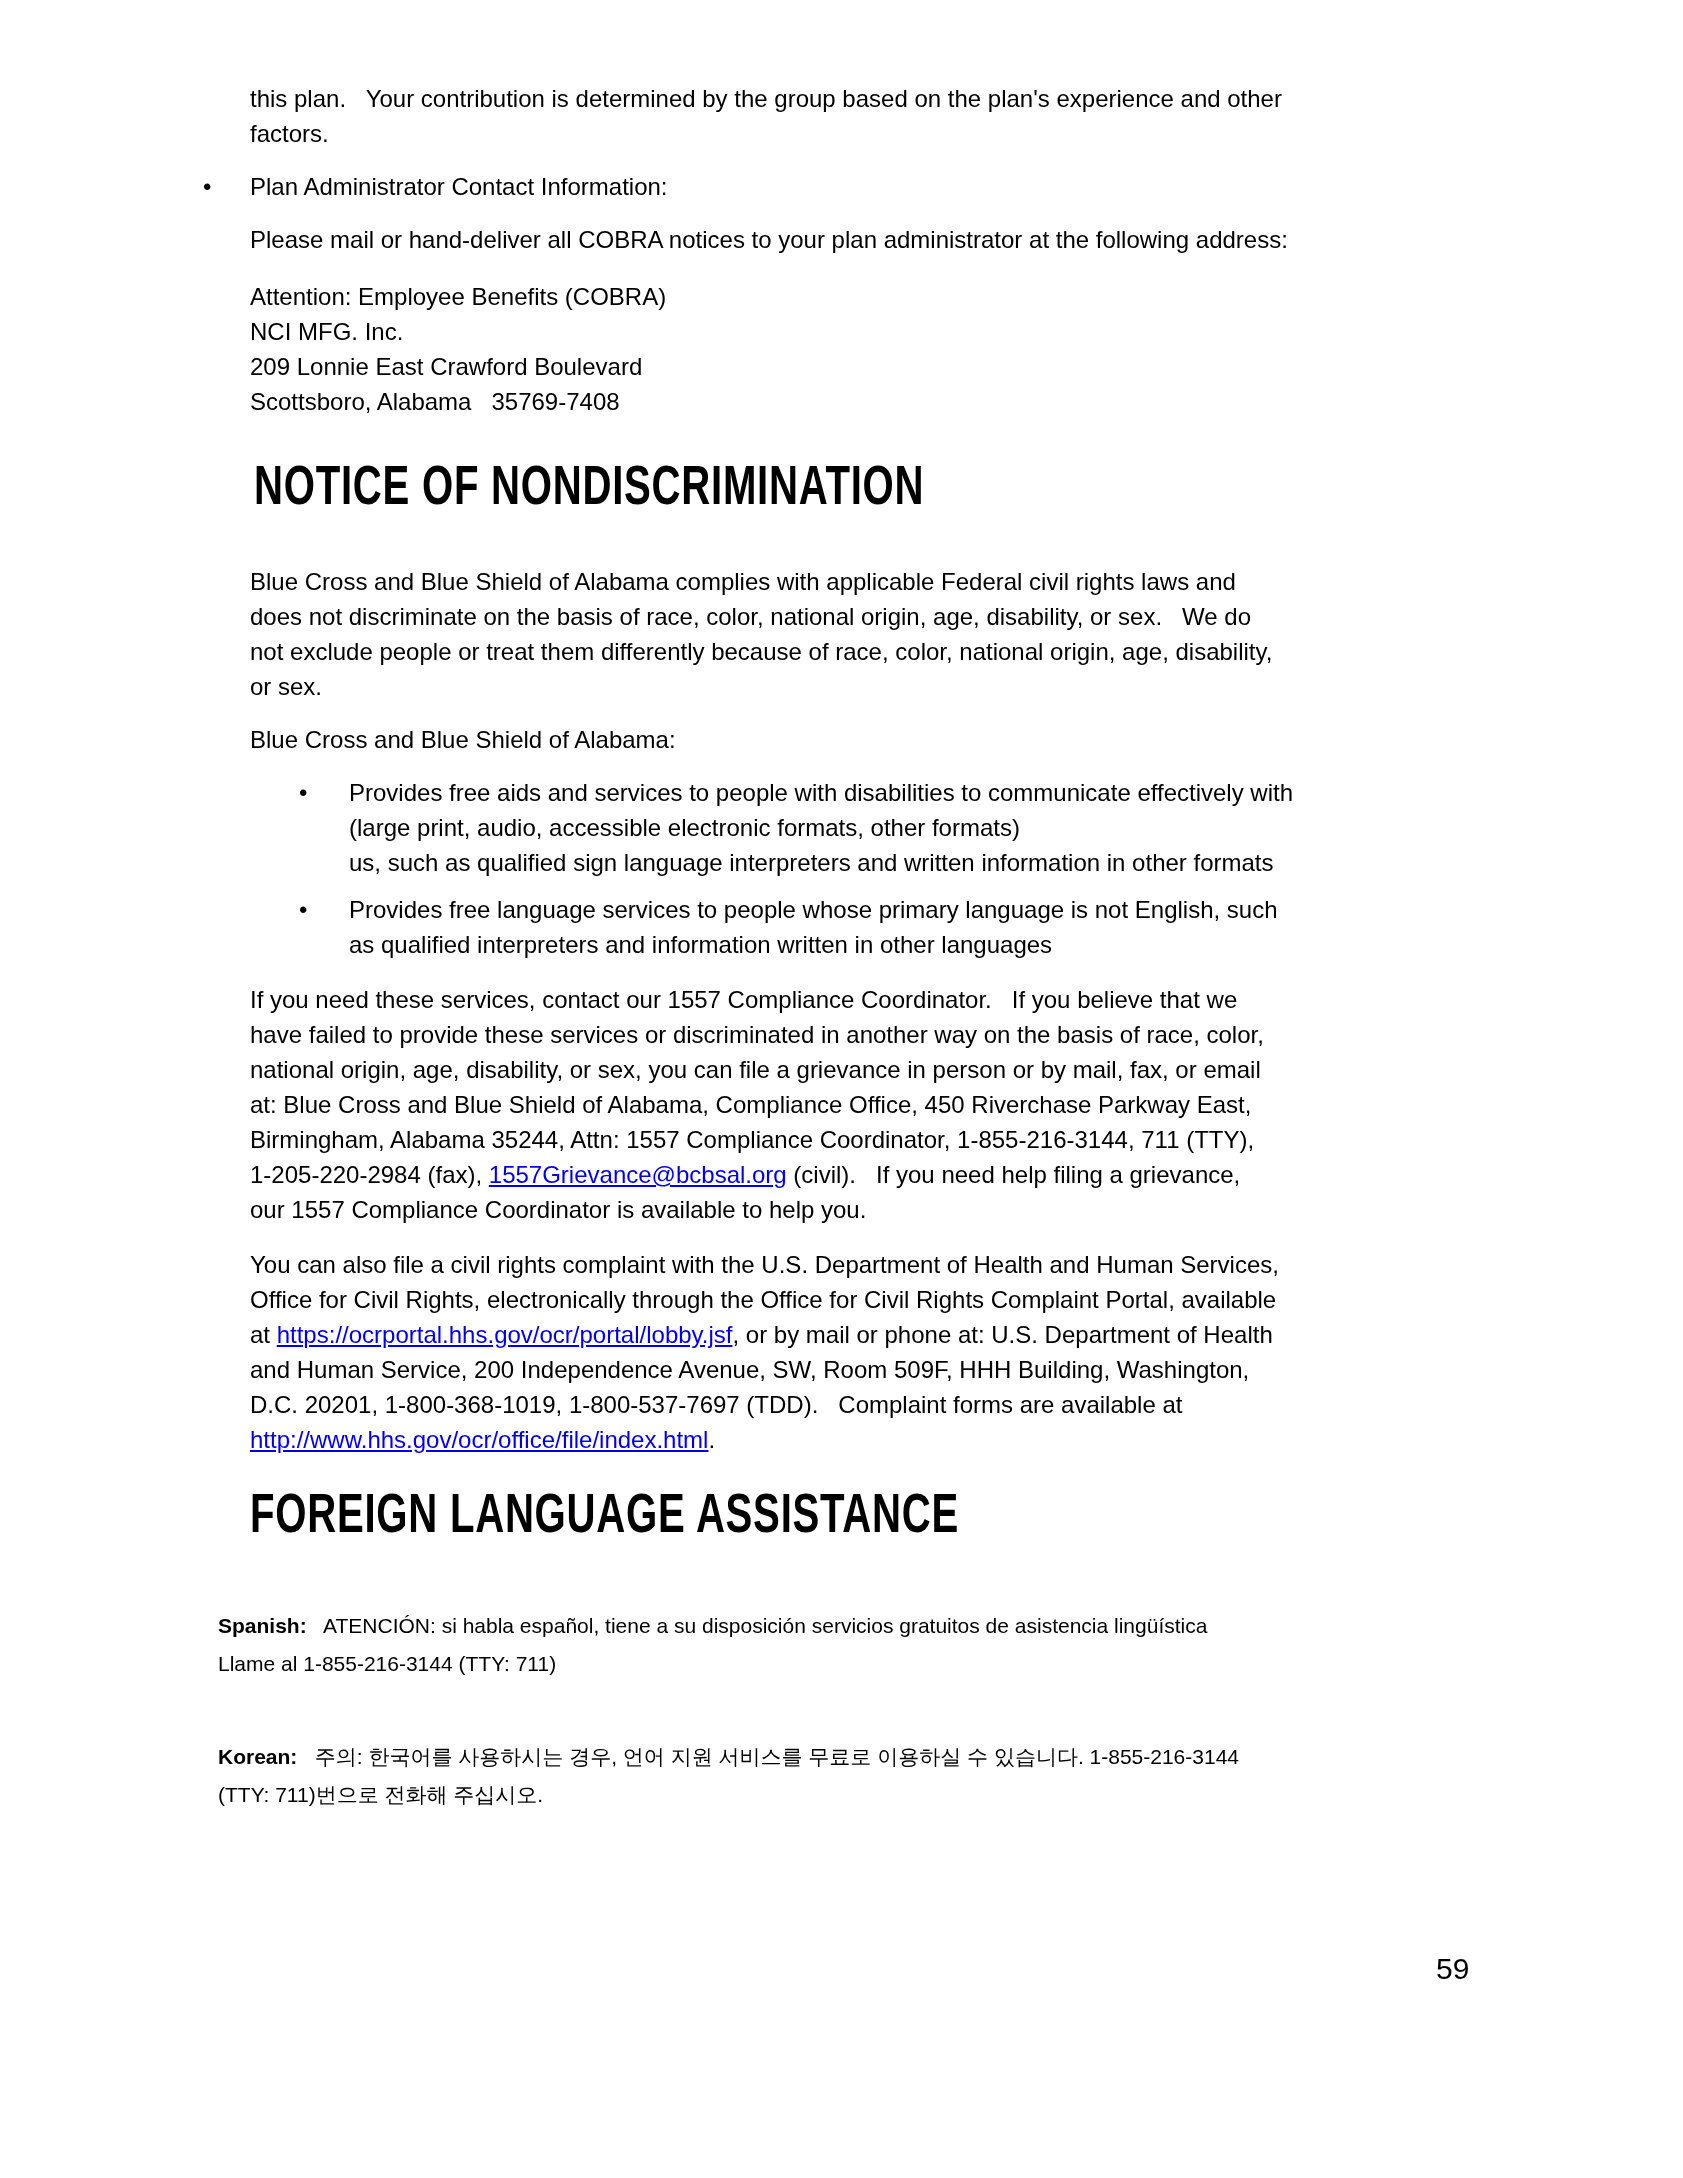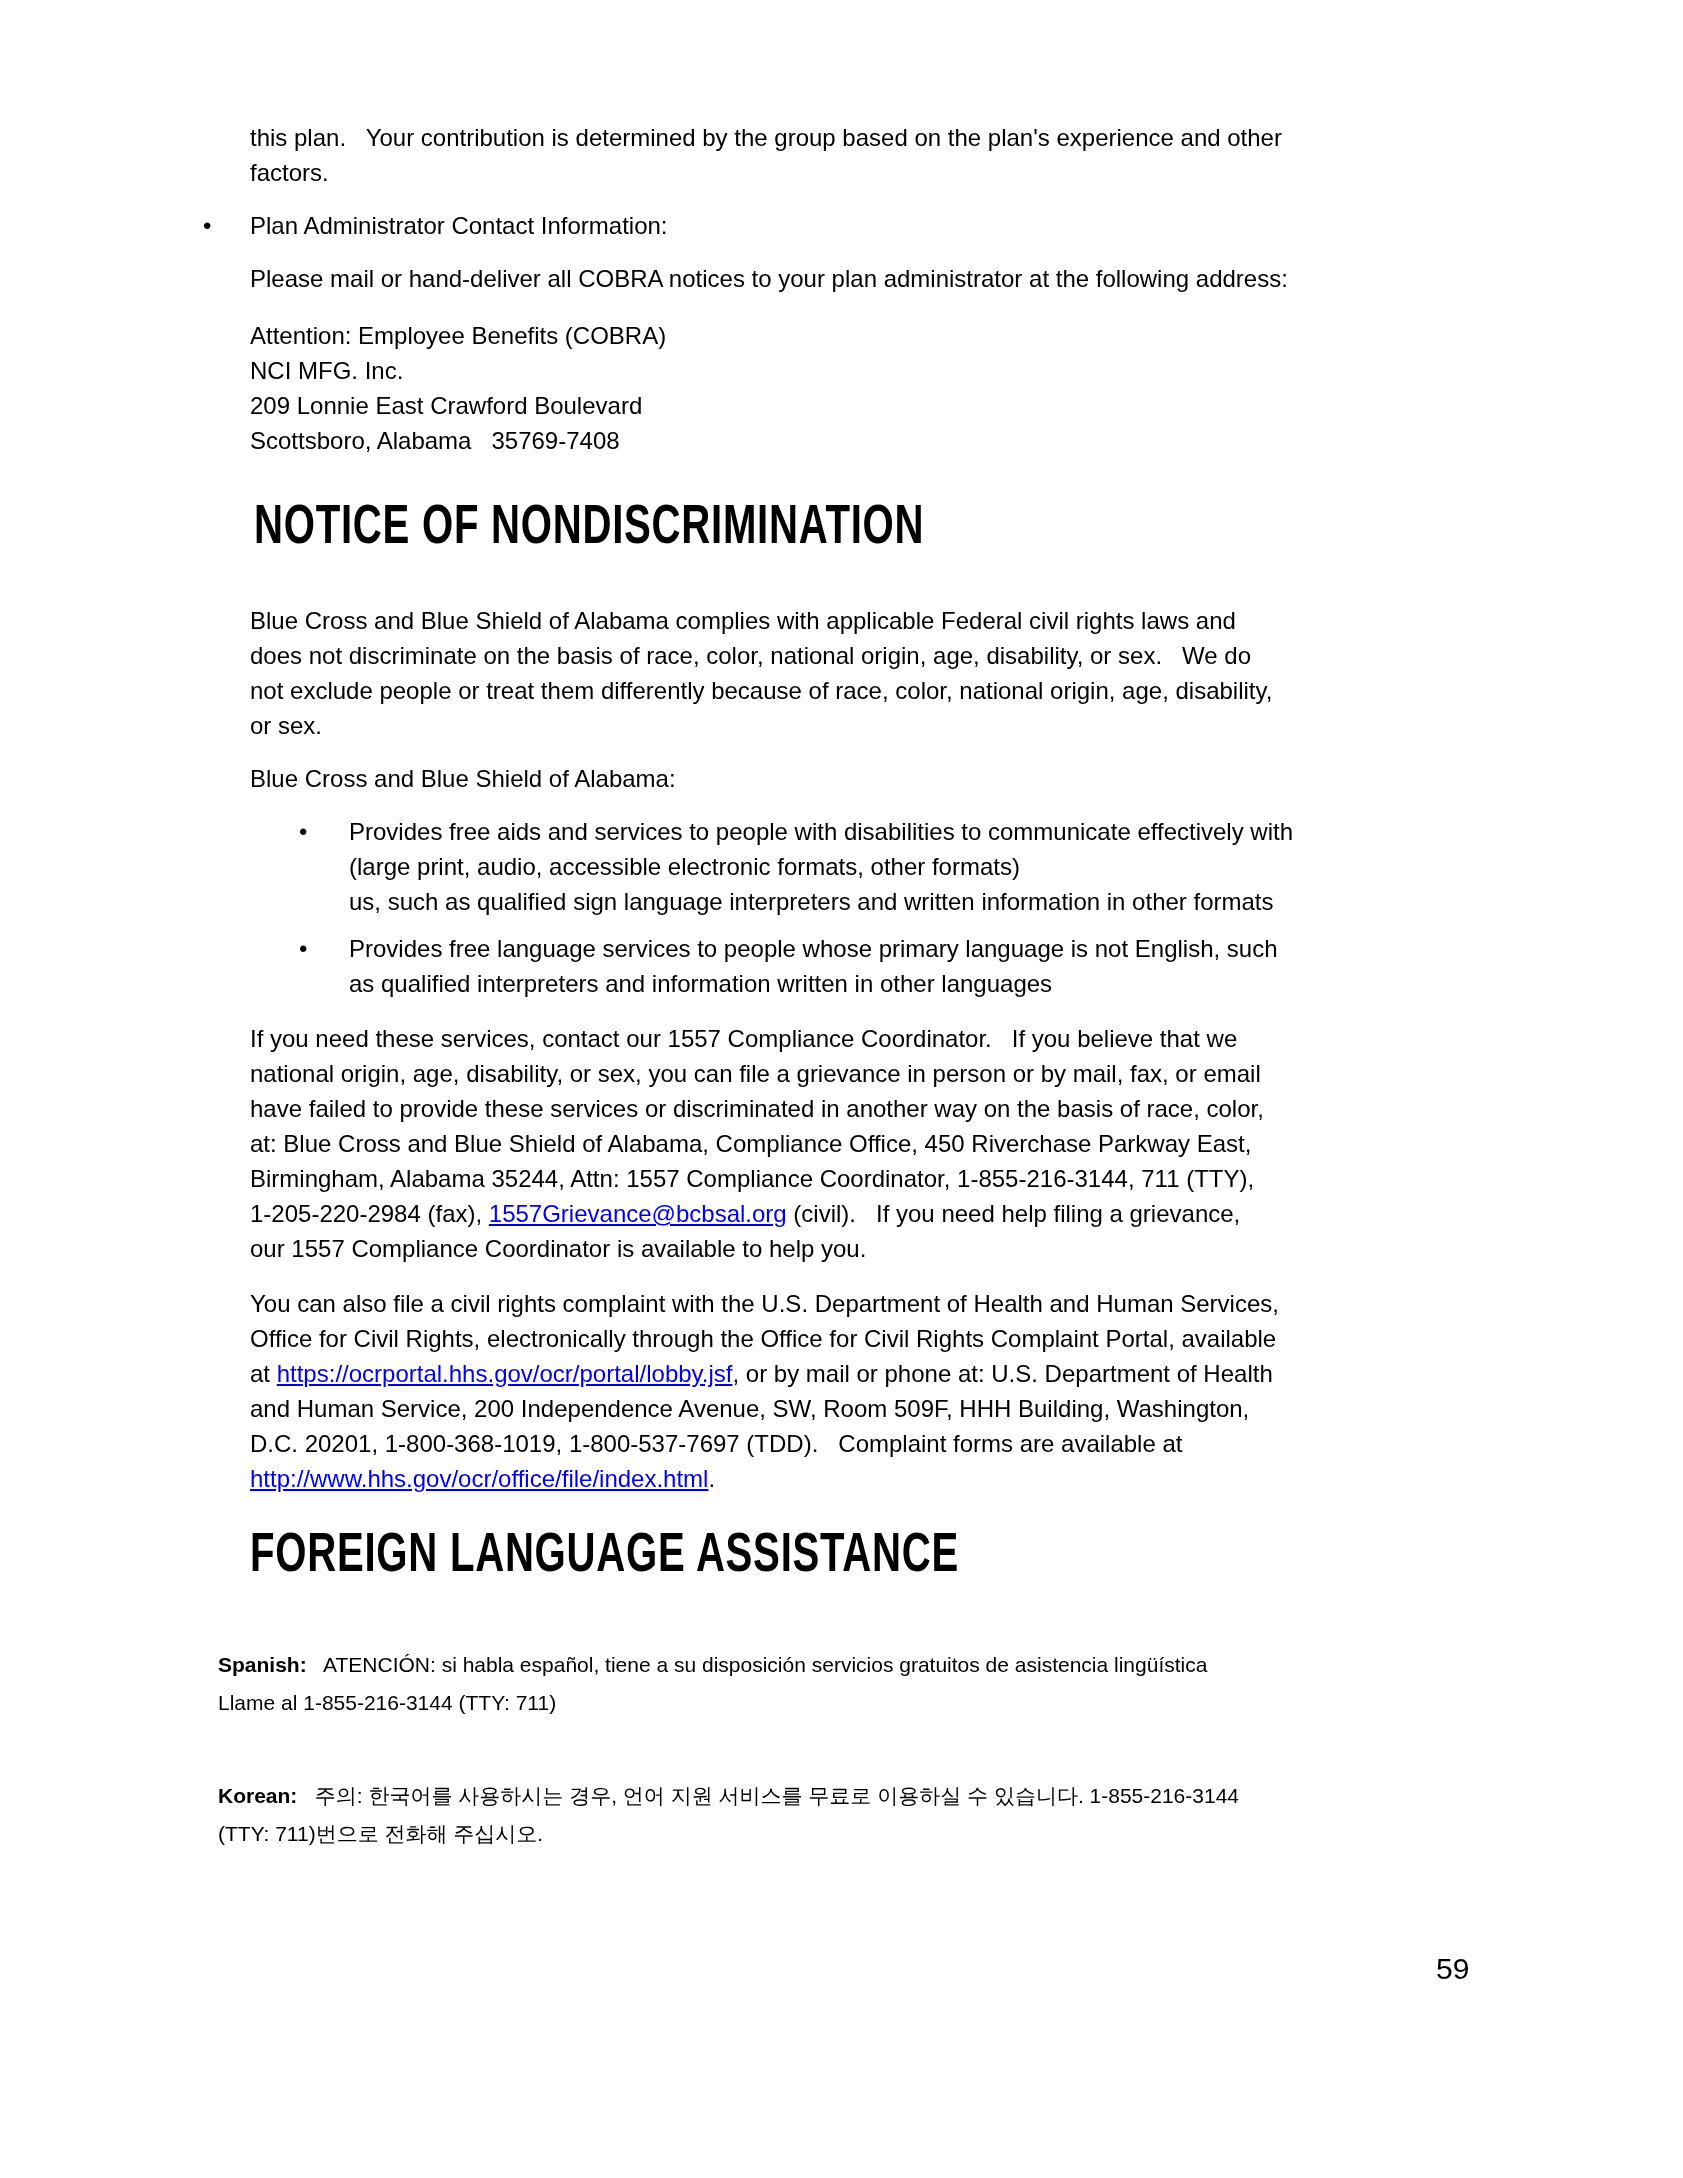--- a/index.html
+++ b/index.html
@@ -6,21 +6,21 @@
   html, body { background: #ffffff; }
   .page {
     position: relative;
     width: 1683px;
     height: 2178px;
     background: #ffffff;
     font-family: "Liberation Sans", sans-serif;
     color: #000000;
     overflow: hidden;
   }
-  .content { padding: 120px 0 0 250px; }
+  .content { padding: 81px 0 0 250px; }
   .line {
     white-space: pre;
     font-size: 24px;
     line-height: 35px;
     color: #000000;
   }
   .para { margin: 0 0 18px 0; }
   .para.tight { margin-bottom: 0; }
   .para.after-22 { margin-bottom: 22px; }
   .para.after-20 { margin-bottom: 20px; }
@@ -121,22 +121,22 @@
     </div>
 
     <div class="para after-20 bullet-item sub-item">
       <span class="bullet-glyph">•</span>
       <div class="line">Provides free language services to people whose primary language is not English, such</div>
       <div class="line">as qualified interpreters and information written in other languages</div>
     </div>
 
     <div class="para after-20">
       <div class="line">If you need these services, contact our 1557 Compliance Coordinator.   If you believe that we</div>
+      <div class="line">have failed to provide these services or discriminated in another way on the basis of race, color,</div>
       <div class="line">national origin, age, disability, or sex, you can file a grievance in person or by mail, fax, or email</div>
-      <div class="line">have failed to provide these services or discriminated in another way on the basis of race, color,</div>
       <div class="line">at: Blue Cross and Blue Shield of Alabama, Compliance Office, 450 Riverchase Parkway East,</div>
       <div class="line">Birmingham, Alabama 35244, Attn: 1557 Compliance Coordinator, 1-855-216-3144, 711 (TTY),</div>
       <div class="line"><span>1-205-220-2984 (fax), </span><a class="doc-link">1557Grievance@bcbsal.org</a><span> (civil).   If you need help filing a grievance,</span></div>
       <div class="line">our 1557 Compliance Coordinator is available to help you.</div>
     </div>
 
     <div class="para tight">
       <div class="line">You can also file a civil rights complaint with the U.S. Department of Health and Human Services,</div>
       <div class="line">Office for Civil Rights, electronically through the Office for Civil Rights Complaint Portal, available</div>
       <div class="line"><span>at </span><a class="doc-link">https://ocrportal.hhs.gov/ocr/portal/lobby.jsf</a><span>, or by mail or phone at: U.S. Department of Health</span></div>

